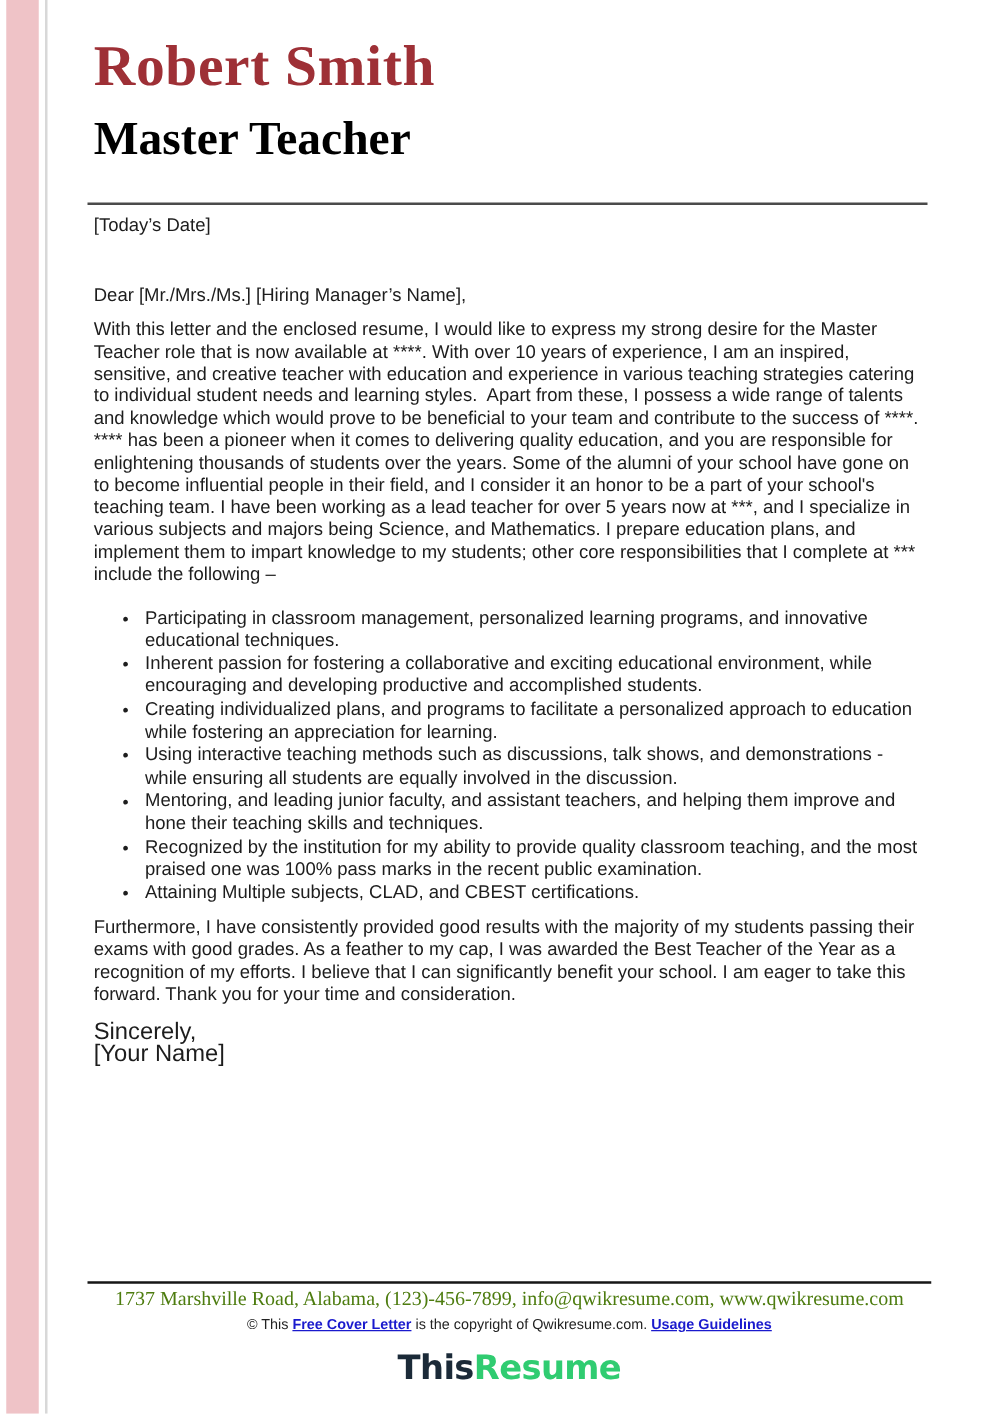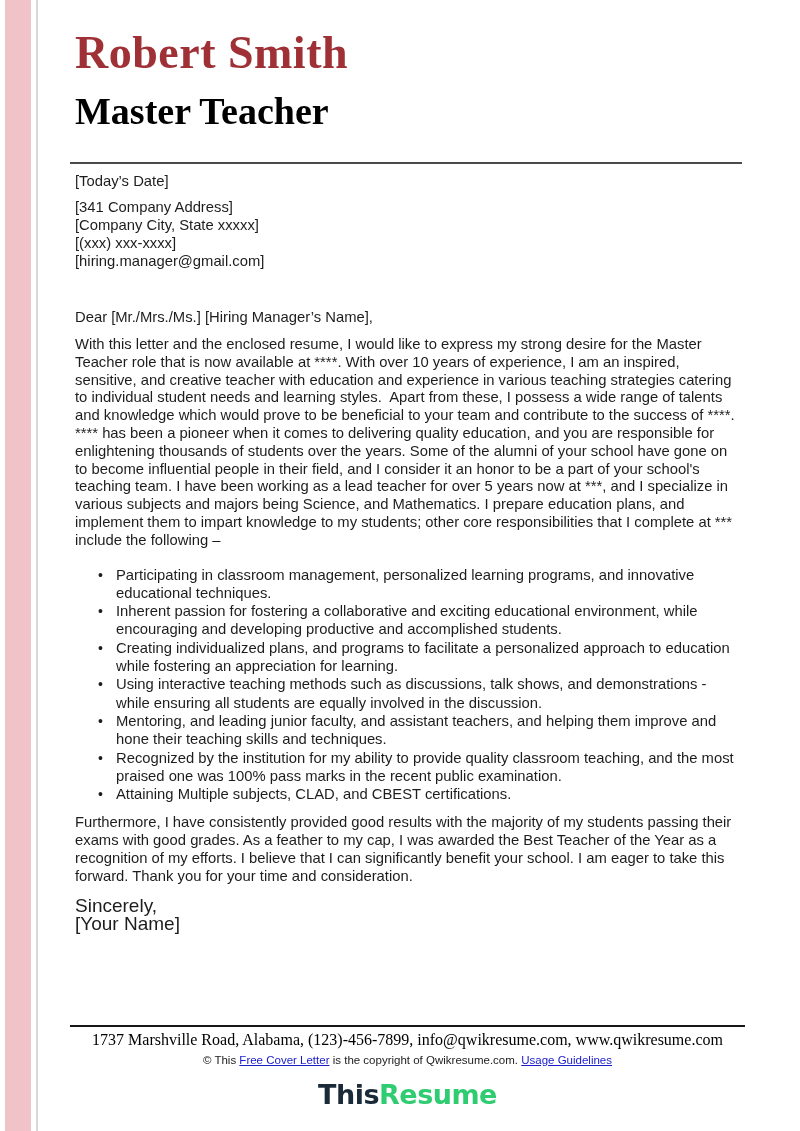--- a/index.html
+++ b/index.html
@@ -74,30 +74,30 @@
   .signoff div { line-height: 18px; }
   .footer {
     position: absolute; top: 1025px; left: 70px; right: 55px;
     text-align: center;
   }
   .fhr { border-top: 2px solid #161616; }
   .fcontact {
     margin-top: 3px;
     font-family: "Liberation Serif", serif;
     font-size: 16px; line-height: 20px;
-    color: #000000;
+    color: #4d7c0f;
   }
   .fcopy {
     margin-top: 3px;
     font-size: 11.5px; line-height: 15px;
     color: #222;
   }
   .fcopy a.flink {
     color: var(--link-blue, #1a1acd);
-    font-weight: normal;
+    font-weight: bold;
     text-decoration: underline;
   }
   .logo {
     margin-top: 11px;
     font-family: "DejaVu Sans", sans-serif;
     font-weight: bold;
     font-size: 27px; line-height: 32px;
     letter-spacing: -0.5px;
   }
   .logo-q { color: var(--logo-navy, #1b2a38); }
@@ -110,26 +110,20 @@
   <div class="stripe"></div>
   <div class="edge"></div>
 
   <div class="content">
     <h1 class="name">Robert Smith</h1>
     <h2 class="role">Master Teacher</h2>
     <div class="hr"></div>
 
     <div class="date">[Today’s Date]</div>
 
-    <div class="address">
-        <div>[341 Company Address]</div>
-        <div>[Company City, State xxxxx]</div>
-        <div>[(xxx) xxx-xxxx]</div>
-        <div>[hiring.manager@gmail.com]</div>
-      </div>
 
     <div class="salutation">Dear [Mr./Mrs./Ms.] [Hiring Manager’s Name],</div>
 
     <p class="para">With this letter and the enclosed resume, I would like to express my strong desire for the Master Teacher role that is now available at ****. With over 10 years of experience, I am an inspired, sensitive, and creative teacher with education and experience in various teaching strategies catering to individual student needs and learning styles.&nbsp; Apart from these, I possess a wide range of talents and knowledge which would prove to be beneficial to your team and contribute to the success of ****. **** has been a pioneer when it comes to delivering quality education, and you are responsible for enlightening thousands of students over the years. Some of the alumni of your school have gone on to become influential people in their field, and I consider it an honor to be a part of your school's teaching team. I have been working as a lead teacher for over 5 years now at ***, and I specialize in various subjects and majors being Science, and Mathematics. I prepare education plans, and implement them to impart knowledge to my students; other core responsibilities that I complete at *** include the following –</p>
 
     <ul class="bullets">
         <li>Participating in classroom management, personalized learning programs, and innovative educational techniques.</li>
         <li>Inherent passion for fostering a collaborative and exciting educational environment, while encouraging and developing productive and accomplished students.</li>
         <li>Creating individualized plans, and programs to facilitate a personalized approach to education while fostering an appreciation for learning.</li>
         <li>Using interactive teaching methods such as discussions, talk shows, and demonstrations - while ensuring all students are equally involved in the discussion.</li>

